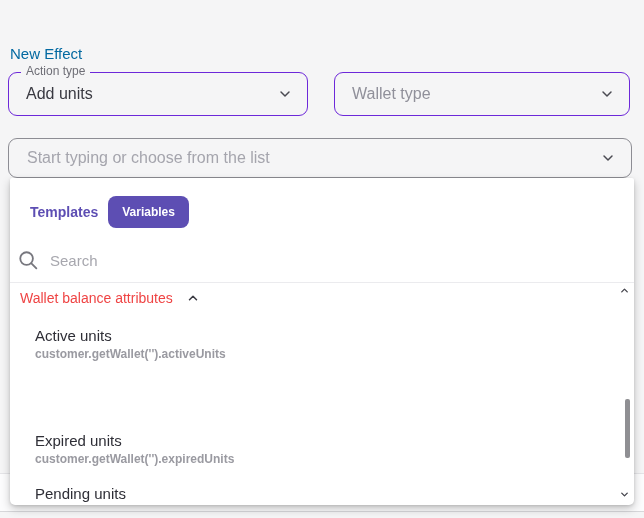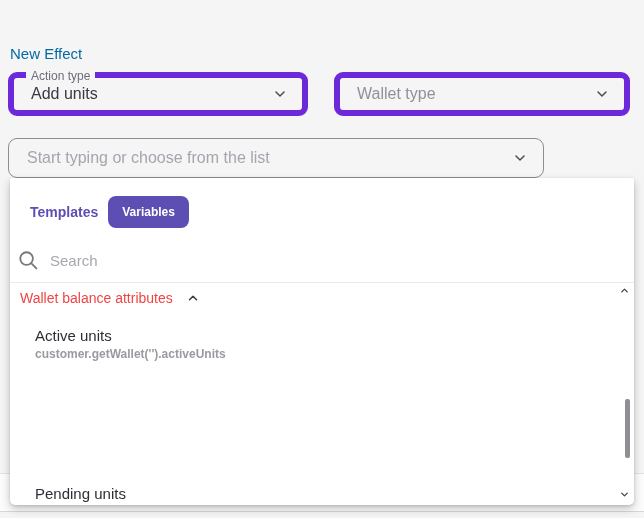--- a/index.html
+++ b/index.html
@@ -14,38 +14,38 @@
 
   .page-title {
     position: absolute; left: 10px; top: 9px;
     font-size: 15px; color: #0369a1; margin-top: 36px;
   }
 
   
   .field {
     position: absolute;
     height: 44px;
-    border: 6px solid #6d28d9;
+    border: 1px solid #6d28d9;
     border-radius: 9px;
     background: transparent;
     display: flex; align-items: center;
     cursor: pointer;
   }
   .field .float-label {
     position: absolute; left: 12px; top: -9px;
     background: #f5f5f6; padding: 0 5px;
     font-size: 12px; color: #6e6e76;
     white-space: nowrap;
   }
   .field .value { margin-left: 17px; font-size: 16px; color: #393941; }
   .field .placeholder-text { margin-left: 17px; font-size: 16px; color: #90909a; }
   .field .chev { position: absolute; right: 14px; top: 50%; transform: translateY(-50%); display: flex; }
 
   .combobox {
-    position: absolute; left: 8px; top: 138px; width: 536px; height: 40px;
+    position: absolute; left: 8px; top: 138px; width: 624px; height: 40px;
     border: 1px solid #8d8d94; border-radius: 9px;
     background: transparent;
     display: flex; 
   }
   .combobox input {
     flex: 1; border: none; outline: none; background: transparent;
     margin-left: 18px; font-size: 16px; color: #393941;
     font-family: inherit;
   }
   .combobox input::placeholder { color: #a5a5ad; opacity: 1; }
@@ -182,20 +182,24 @@
             </svg>
         </span>
       </div>
 
       <div class="var-item item-1">
         <div class="item-title">Active units</div>
         <div class="item-code">customer.getWallet('').activeUnits</div>
       </div>
 
 
+      <div class="var-item item-3">
+        <div class="item-title">Expired units</div>
+        <div class="item-code">customer.getWallet('').expiredUnits</div>
+      </div>
 
       <div class="var-item item-4">
         <div class="item-title">Pending units</div>
       </div>
 
       <span class="scroll-arrow up">
         <svg width="11" height="11" viewBox="0 0 24 24" fill="none" stroke="#46464e" stroke-width="3" stroke-linecap="round" stroke-linejoin="round">
             <polyline points="6 15 12 9 18 15"></polyline>
           </svg>
       </span>

